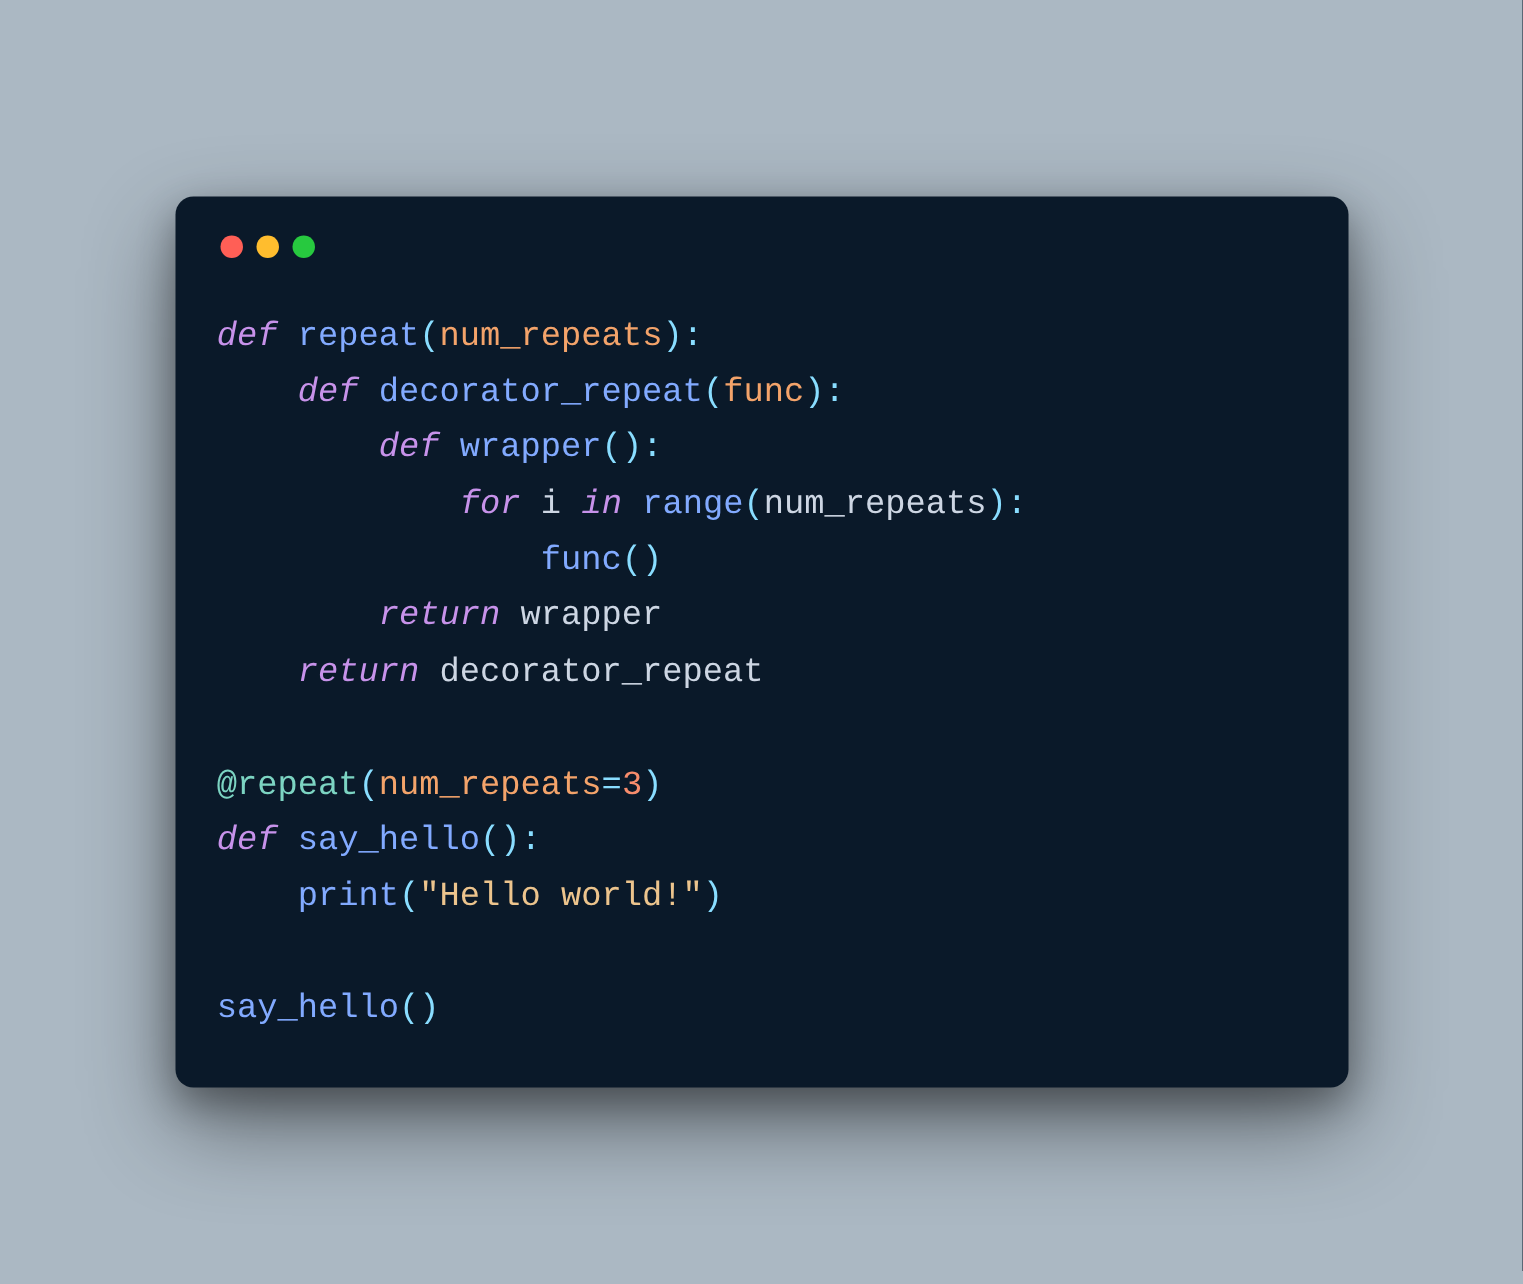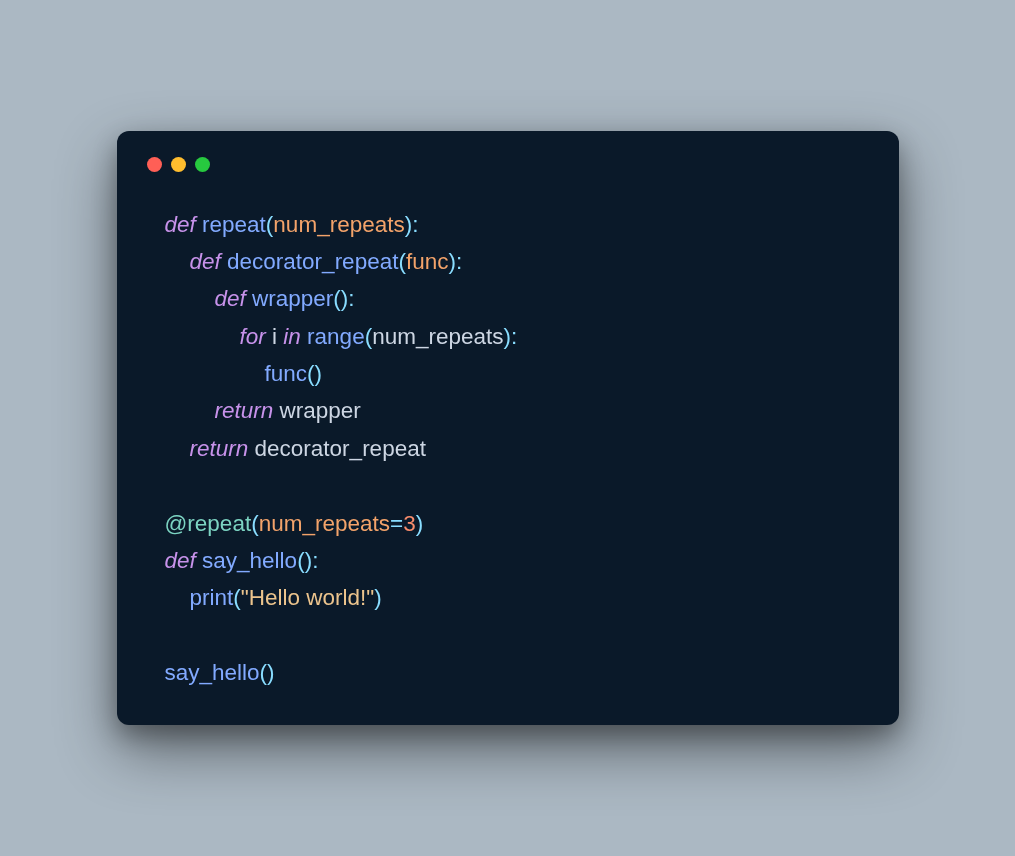--- a/index.html
+++ b/index.html
@@ -32,25 +32,24 @@
       width: 15px;
       height: 15px;
       border-radius: 50%;
     }
     .dot.red { background: #ff5f56; }
     .dot.yellow { background: #ffbd2e; }
     .dot.green { background: #27c93f; }
     pre.code {
       font-size: 22.5px;
       line-height: 1.66;
-      font-family: Liberation Sans, sans-serif;
+      font-family: Liberation Mono, monospace;
       white-space: pre;
       color: #cdd6e3;
       tab-size: 4;
-      margin-left: 20px;
     }
     .kw { color: #c792ea; font-style: italic; }
     .fn { color: #82aaff; }
     .param { color: #f3a36a; }
     .punc { color: #89ddff; }
     .deco { color: #7cd4c2; }
     .num { color: #f78c6c; }
     .str { color: #ecc48d; }
     .txt { color: #cdd6e3; }
   </style>

